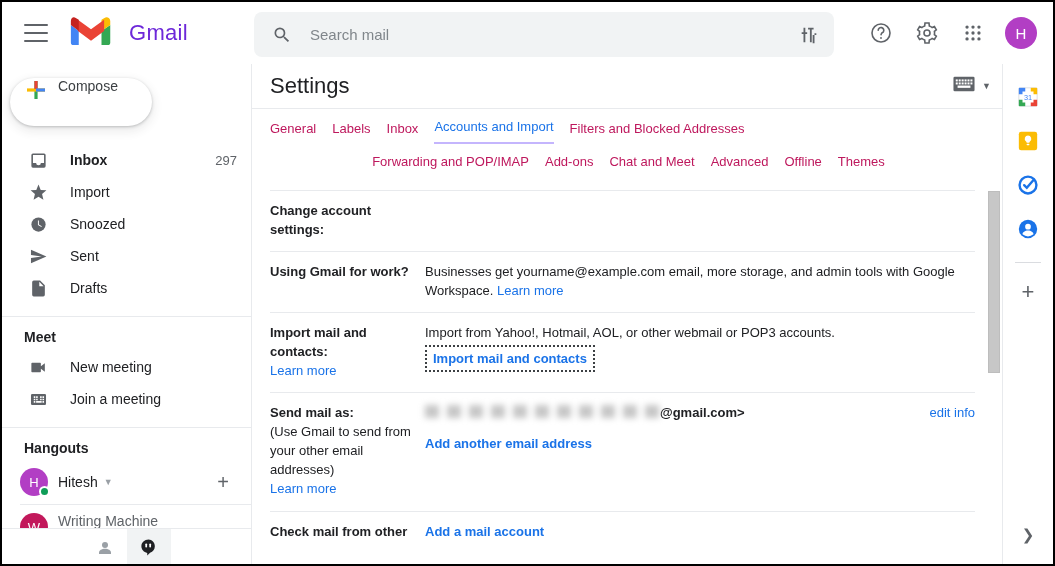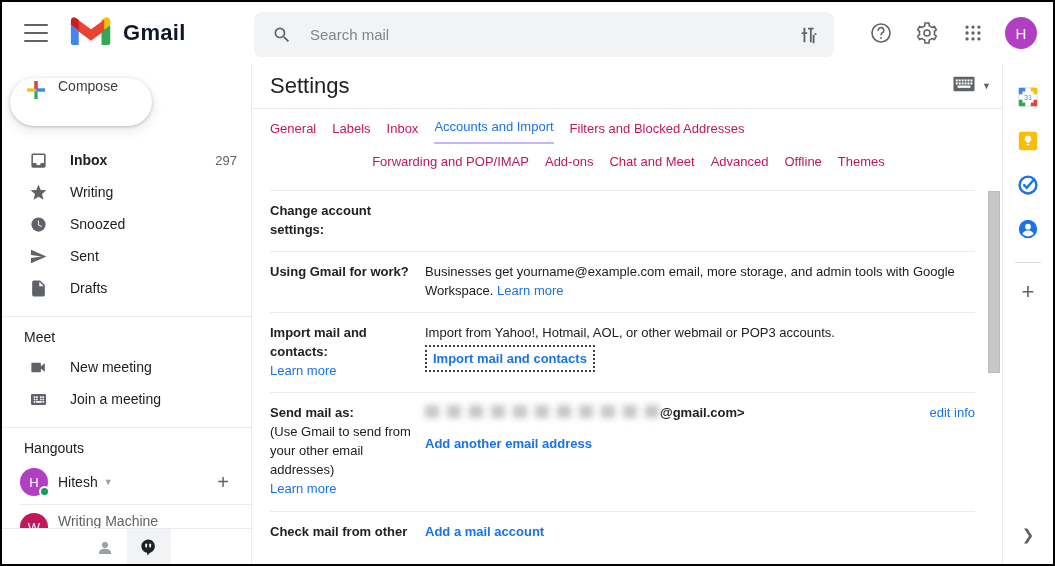--- a/index.html
+++ b/index.html
@@ -20,22 +20,22 @@
   }
   .hamburger {
     width: 24px; height: 18px; margin-left: 22px; margin-right: 12px;
     display: flex; flex-direction: column; justify-content: space-between;
     cursor: pointer;
   }
   .hamburger span { display: block; height: 2px; background: #5f6368; border-radius: 1px; }
   .brand { display: flex; align-items: center; margin-left: 10px; }
   .gmail-logo { width: 42px; height: 32px; }
   .brand-name {
-    font-size: 22px; color: #0f172a; letter-spacing: .3px;
-    margin-left: 11px; font-family: "Liberation Sans", sans-serif; font-weight: bold;
+    font-size: 22px; color: #6d28d9; letter-spacing: .3px;
+    margin-left: 17px; font-family: "Liberation Sans", sans-serif;
   }
   .searchwrap {
     position: absolute; left: 252px; top: 10px;
     width: 580px; height: 45px; background: #f1f3f4;
     border-radius: 8px; display: flex; align-items: center;
   }
   .searchwrap .s-icon { margin-left: 18px; margin-right: 18px; display:flex; }
   .search-input {
     flex: 1; border: none; outline: none; background: transparent;
     font-size: 15px; color: #3c4043; font-family: "Liberation Sans", sans-serif;
@@ -79,21 +79,21 @@
     display: flex; align-items: center; height: 32px;
     padding-left: 26px; padding-right: 14px; cursor: pointer;
     border-top-right-radius: 16px; border-bottom-right-radius: 16px;
   }
   .navitem .nicon { width: 20px; display: flex; align-items: center; justify-content: center; margin-right: 22px; }
   .navitem .nlabel { font-size: 14px; color: #202124; flex: 1; }
   .navitem .ncount { font-size: 13px; color: #5f6368; }
   .navitem.active .nlabel { font-weight: bold; }
   .section-div { border-top: 1px solid #e8eaed; margin: 12px 0 0 0; }
   .section-title {
-    font-size: 14px; color: #202124; font-weight: normal;
+    font-size: 14px; color: #202124; font-weight: bold;
     padding: 12px 0 6px 22px;
   }
   .hangouts-row {
     display: flex; align-items: center; padding-left: 18px; height: 40px;
   }
   .av {
     width: 28px; height: 28px; border-radius: 50%; color: #fff;
     font-size: 13px; display: flex; align-items: center; justify-content: center;
     position: relative; flex: none;
   }
@@ -277,21 +277,21 @@
         </span>
         <span class="nlabel">Inbox</span>
         <span class="ncount">297</span>
       </div>
       <div class="navitem">
         <span class="nicon">
           <svg width="19" height="19" viewBox="0 0 24 24" fill="#5f6368">
             <path d="M12 17.3l-6.2 3.7 1.7-7-5.5-4.7 7.2-.6L12 2l2.8 6.7 7.2.6-5.5 4.7 1.7 7z"></path>
           </svg>
         </span>
-        <span class="nlabel">Writing</span>
+        <span class="nlabel">Import</span>
         <span class="ncount"></span>
       </div>
       <div class="navitem">
         <span class="nicon">
           <svg width="19" height="19" viewBox="0 0 24 24" fill="#5f6368">
             <circle cx="12" cy="12" r="9"></circle>
             <path d="M12.5 7h-1.2v5.6l4.3 2.6.6-1-3.7-2.2z" fill="#fff"></path>
           </svg>
         </span>
         <span class="nlabel">Snoozed</span>

